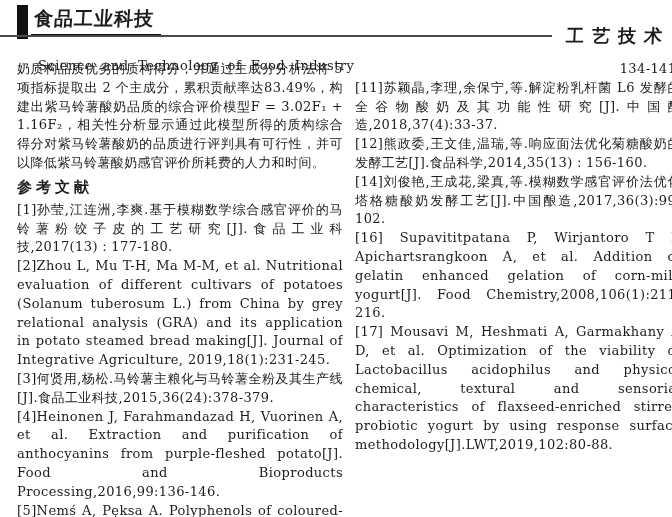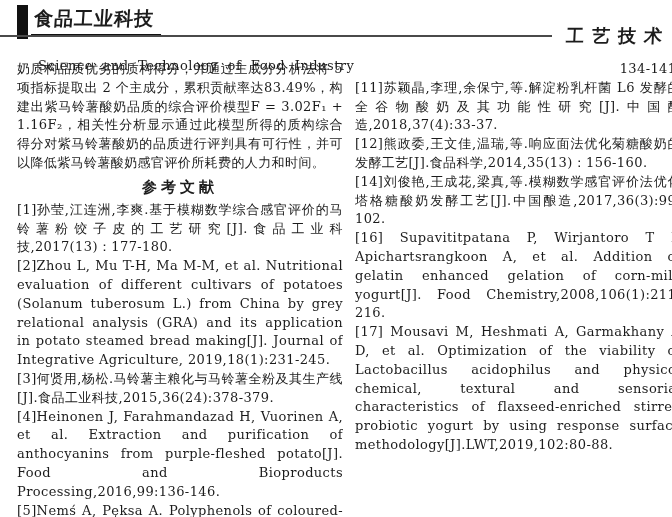--- a/index.html
+++ b/index.html
@@ -59,21 +59,21 @@
   .col { width: 326px; overflow: hidden; }
 
   .body-text, .ref {
     font-size: 13px;
     line-height: 18.8px;
     text-align: justify;
     text-justify: inter-ideograph;
     letter-spacing: 0.4px;
   }
   .refs-heading {
-    text-align: center;
+    text-align: left;
     font-size: 15px;
     font-weight: bold;
     letter-spacing: 4px;
     margin: 4px 0 4px 0;
     line-height: 20px;
   }
   .carryover { text-align: right; }
 </style>
 </head>
 <body>

